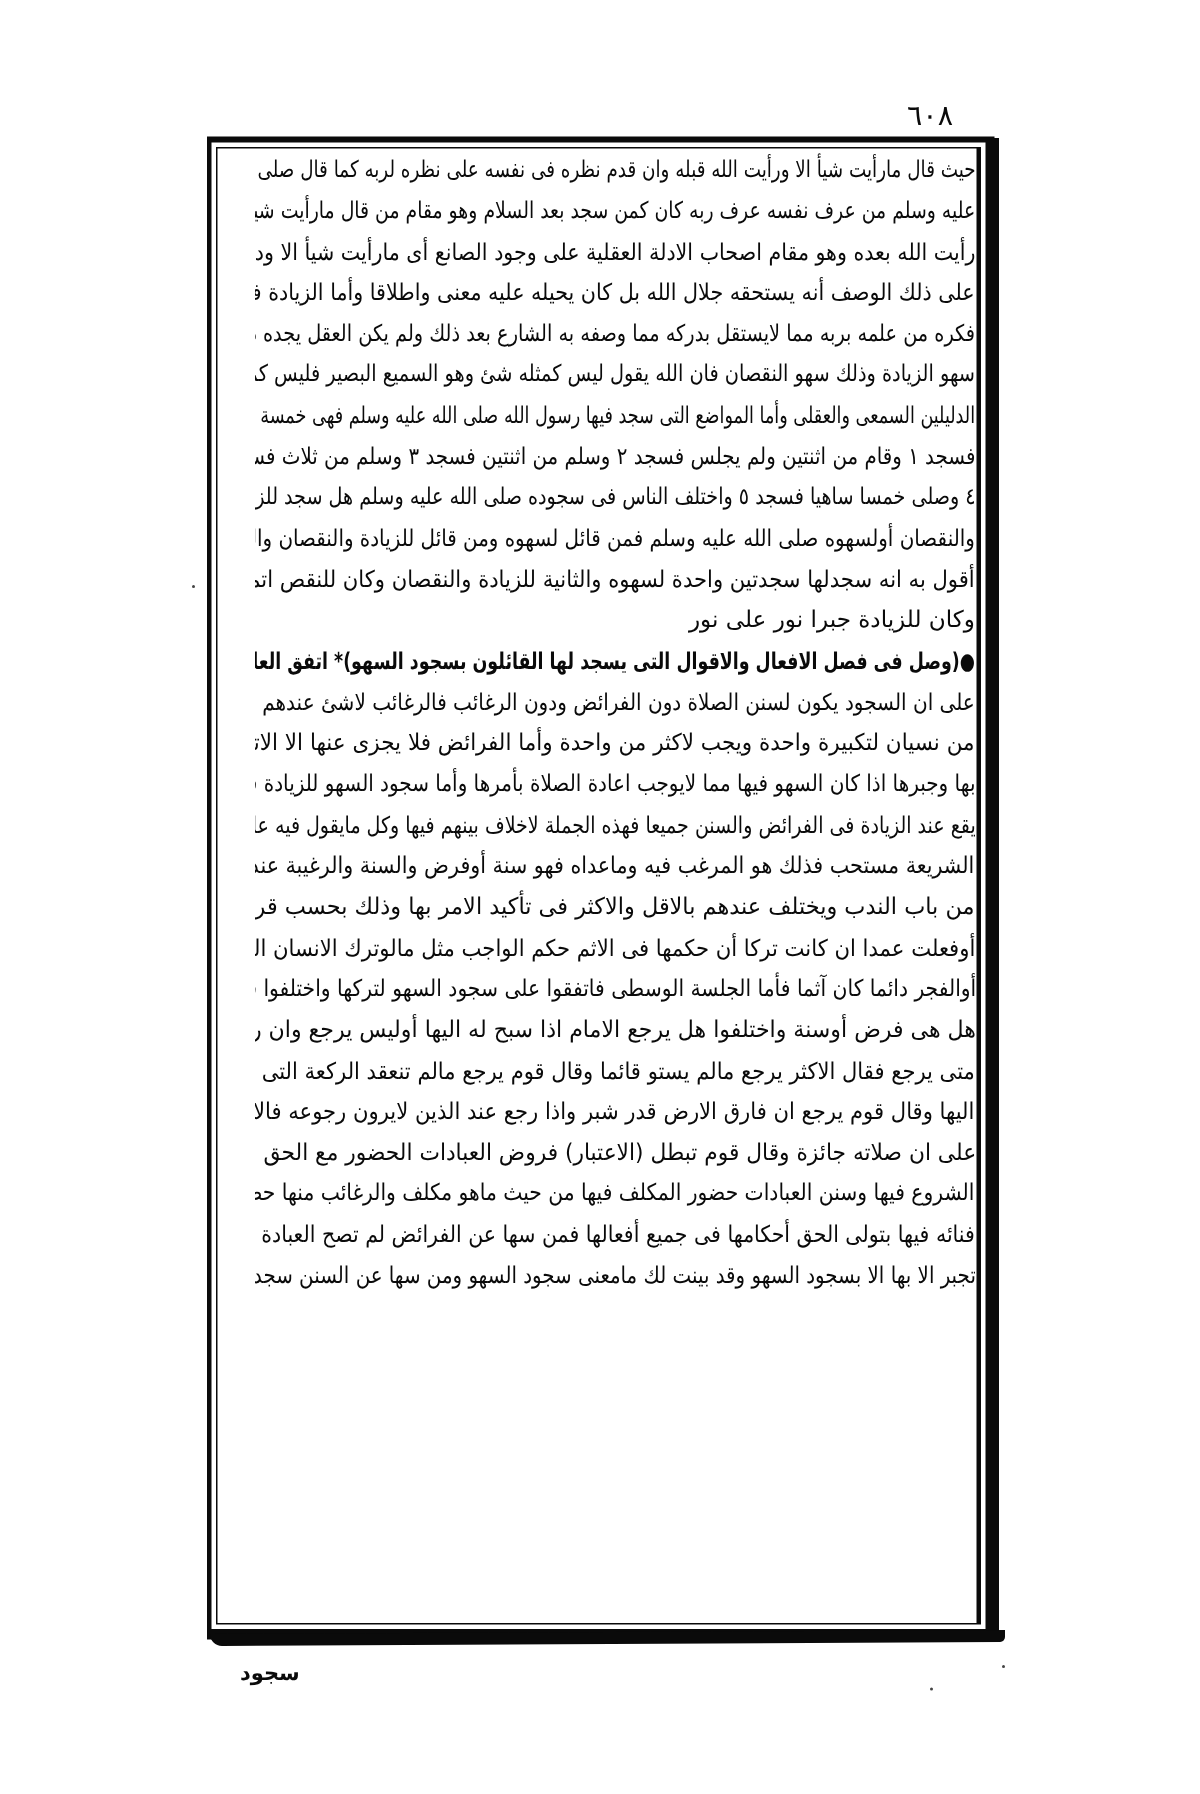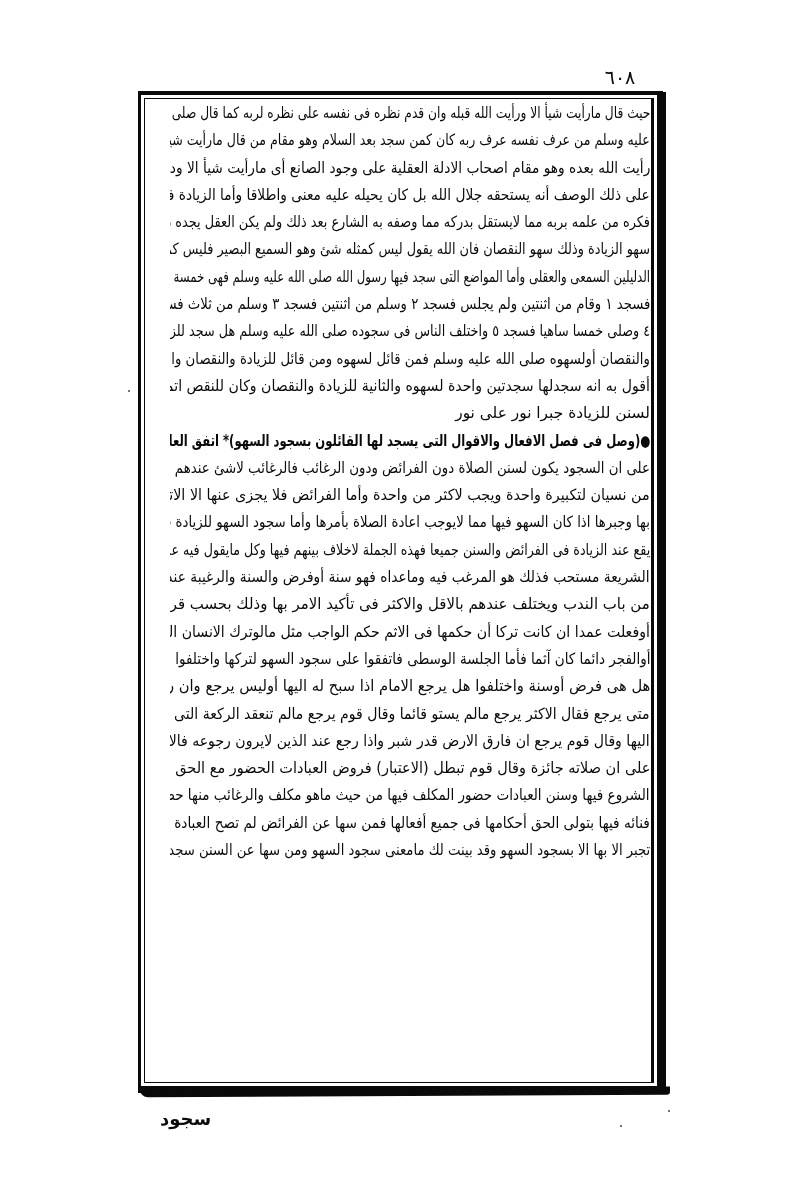--- a/index.html
+++ b/index.html
@@ -92,21 +92,21 @@
     .line.short {
       text-align-last: right;
     }
     .line.heading {
       font-weight: bold;
     }
     .catchword {
       position: absolute;
       top: 1108px;
       left: 160px;
-      font-size: 18px;
+      font-size: 14px;
       font-weight: bold;
       direction: rtl;
     }
     .speck {
       position: absolute;
       width: 2px;
       height: 2px;
       background: #444;
       border-radius: 50%;
     }
@@ -127,21 +127,21 @@
     <span class="line"><span style="display: inline-block; white-space: nowrap; transform-origin: right center; transform: scaleX(0.816993);">عليه وسلم من عرف نفسه عرف ربه كان كمن سجد بعد السلام وهو مقام من قال مارأيت شيأ الا</span></span>
     <span class="line"><span style="display: inline-block; white-space: nowrap; transform-origin: right center; transform: scaleX(0.892857);">رأيت الله بعده وهو مقام اصحاب الادلة العقلية على وجود الصانع أى مارأيت شيأ الا ودلنى</span></span>
     <span class="line"><span style="display: inline-block; white-space: nowrap; transform-origin: right center; transform: scaleX(0.894454);">على ذلك الوصف أنه يستحقه جلال الله بل كان يحيله عليه معنى واطلاقا   وأما الزيادة فهى</span></span>
     <span class="line"><span style="display: inline-block; white-space: nowrap; transform-origin: right center; transform: scaleX(0.83612);">فكره من علمه بربه مما لايستقل بدركه مما وصفه به الشارع بعد ذلك ولم يكن العقل يجده دليلا</span></span>
     <span class="line"><span style="display: inline-block; white-space: nowrap; transform-origin: right center; transform: scaleX(0.83612);">سهو الزيادة وذلك سهو النقصان فان الله يقول ليس كمثله شئ وهو السميع البصير فليس كمثله</span></span>
     <span class="line"><span style="display: inline-block; white-space: nowrap; transform-origin: right center; transform: scaleX(0.762195);">الدليلين السمعى والعقلى وأما المواضع التى سجد فيها رسول الله صلى الله عليه وسلم فهى خمسة شك</span></span>
     <span class="line"><span style="display: inline-block; white-space: nowrap; transform-origin: right center; transform: scaleX(0.859107);">فسجد ١  وقام من اثنتين ولم يجلس فسجد ٢  وسلم من اثنتين فسجد ٣  وسلم من ثلاث فسجد</span></span>
     <span class="line"><span style="display: inline-block; white-space: nowrap; transform-origin: right center; transform: scaleX(0.829187);">٤  وصلى خمسا ساهيا فسجد ٥  واختلف الناس فى سجوده صلى الله عليه وسلم هل سجد للزيادة</span></span>
     <span class="line"><span style="display: inline-block; white-space: nowrap; transform-origin: right center; transform: scaleX(0.860585);">والنقصان أولسهوه صلى الله عليه وسلم  فمن قائل لسهوه ومن قائل للزيادة والنقصان والذى</span></span>
     <span class="line"><span style="display: inline-block; white-space: nowrap; transform-origin: right center; transform: scaleX(0.914077);">أقول به انه سجدلها سجدتين واحدة لسهوه والثانية للزيادة والنقصان وكان للنقص اتماما</span></span>
-    <span class="line short">لسنن للزيادة جبرا نور على نور</span>
+    <span class="line short">وكان للزيادة جبرا نور على نور</span>
     <span class="line heading"><span style="display: inline-block; white-space: nowrap; transform-origin: right center; transform: scaleX(0.754148);">●(وصل فى فصل الافعال والاقوال التى يسجد لها القائلون بسجود السهو)*  اتفق العلماء</span></span>
     <span class="line"><span style="display: inline-block; white-space: nowrap; transform-origin: right center; transform: scaleX(0.866551);">على ان السجود يكون لسنن الصلاة دون الفرائض ودون الرغائب  فالرغائب لاشئ عندهم فيها</span></span>
     <span class="line"><span style="display: inline-block; white-space: nowrap; transform-origin: right center; transform: scaleX(0.931099);">من نسيان لتكبيرة واحدة ويجب لاكثر من واحدة   وأما الفرائض فلا يجزى عنها الا الاتيان</span></span>
     <span class="line"><span style="display: inline-block; white-space: nowrap; transform-origin: right center; transform: scaleX(0.865052);">بها وجبرها اذا كان السهو فيها مما لايوجب اعادة الصلاة بأمرها وأما سجود السهو للزيادة فانه</span></span>
     <span class="line"><span style="display: inline-block; white-space: nowrap; transform-origin: right center; transform: scaleX(0.823723);">يقع عند الزيادة فى الفرائض والسنن جميعا  فهذه الجملة لاخلاف بينهم فيها وكل مايقول فيه علماء</span></span>
     <span class="line"><span style="display: inline-block; white-space: nowrap; transform-origin: right center; transform: scaleX(0.894454);">الشريعة مستحب فذلك هو المرغب فيه وماعداه فهو سنة أوفرض والسنة والرغيبة عندهم</span></span>
     <span class="line"><span style="display: inline-block; white-space: nowrap; transform-origin: right center; transform: scaleX(0.970874);">من باب الندب ويختلف عندهم بالاقل والاكثر فى تأكيد الامر بها وذلك بحسب قرائن</span></span>
     <span class="line"><span style="display: inline-block; white-space: nowrap; transform-origin: right center; transform: scaleX(0.915751);">أوفعلت عمدا ان كانت تركا أن حكمها فى الاثم حكم الواجب مثل مالوترك الانسان الوتر</span></span>
     <span class="line"><span style="display: inline-block; white-space: nowrap; transform-origin: right center; transform: scaleX(0.878735);">أوالفجر دائما كان آثما فأما الجلسة الوسطى فاتفقوا على سجود السهو لتركها واختلفوا فيها</span></span>
     <span class="line"><span style="display: inline-block; white-space: nowrap; transform-origin: right center; transform: scaleX(0.956023);">هل هى فرض أوسنة واختلفوا هل يرجع الامام اذا سبح له اليها أوليس يرجع وان رجع</span></span>

